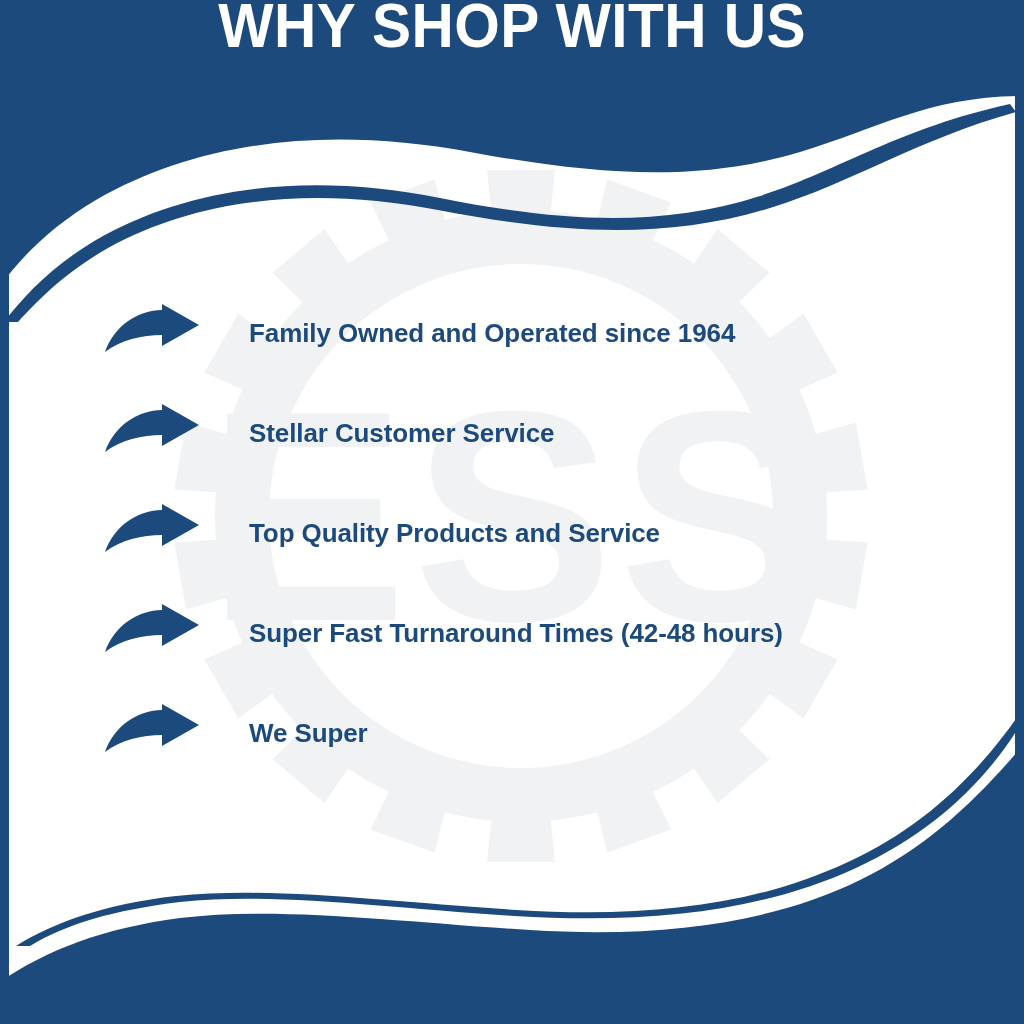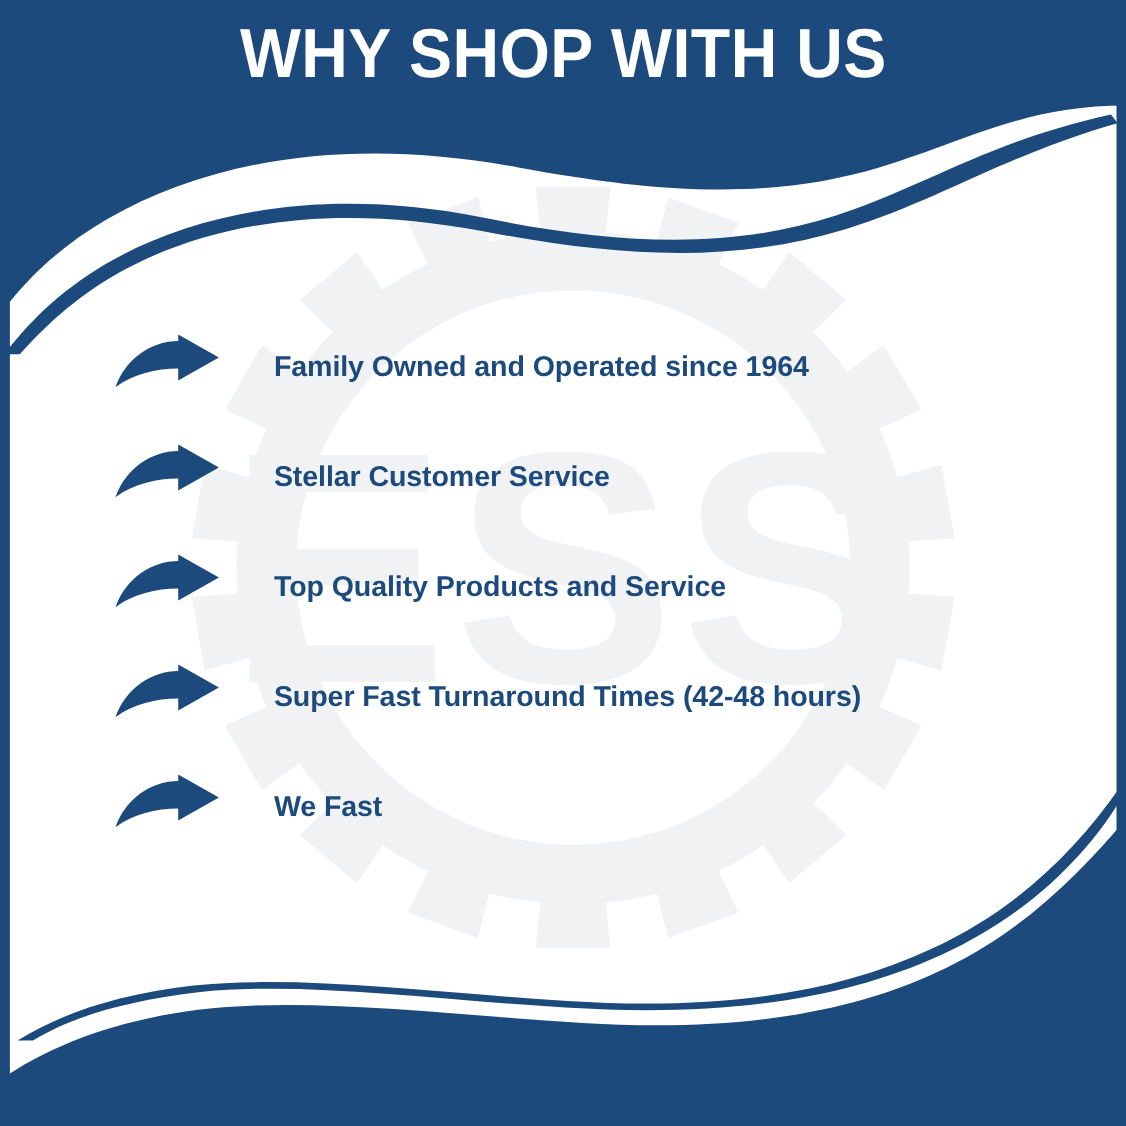--- a/index.html
+++ b/index.html
@@ -28,21 +28,21 @@
 
   
   #header-band {
     position: absolute;
     left: 0;
     top: 0;
     width: 1024px;
     height: 104px;
     z-index: 5;
     display: flex;
-    align-items: center;
+    align-items: flex-start;
     justify-content: center;
   }
   #page-title {
     color: #ffffff;
     font-family: "Liberation Sans Narrow", "Liberation Sans", sans-serif;
     font-size: 63px;
     font-weight: bold;
     letter-spacing: 0.5px;
     line-height: 1;
     white-space: nowrap;
@@ -251,18 +251,18 @@
       <div class="benefit-label">Super Fast Turnaround Times (42-48 hours)</div>
     </div>
 
     <div class="benefit-row">
       <svg class="benefit-arrow" viewBox="0 0 96 58">
         <path fill="#1d4a7c" d="M 1 48
                  C 10 22 34 6 58 6
                  L 58 0 L 95 21 L 58 42 L 58 31
                  C 38 31 17 36 1 48 Z"></path>
       </svg>
-      <div class="benefit-label">We Fast</div>
+      <div class="benefit-label">We Super</div>
     </div>
 
   </div>
 
 </div>
 
 </body></html>

